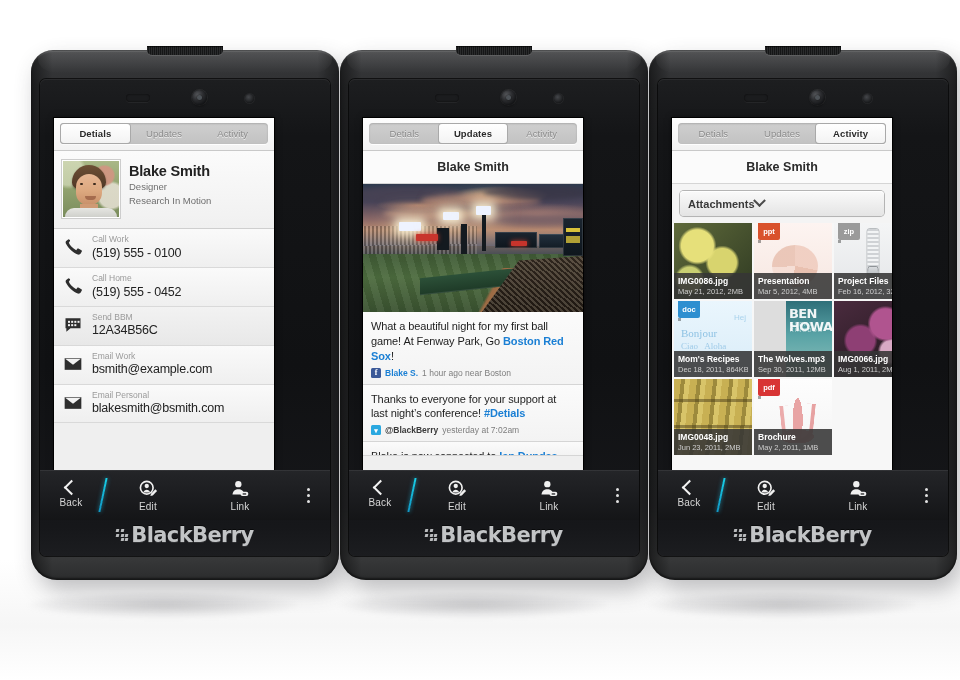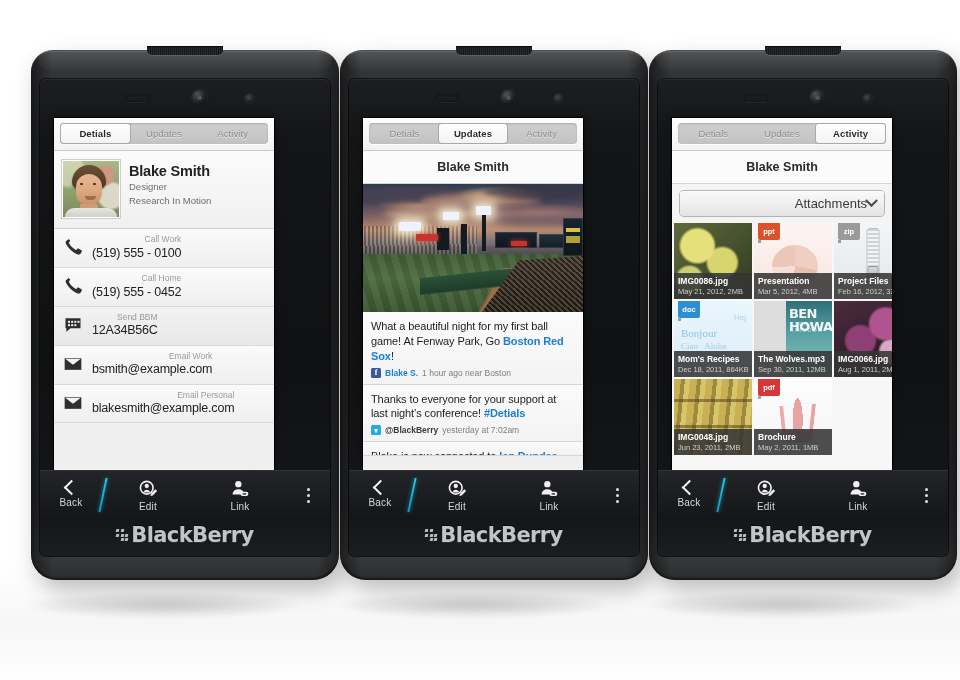--- a/index.html
+++ b/index.html
@@ -194,21 +194,21 @@
   .c-sub  { font-size:9.5px; color:#6e6e6e; line-height:1.42; }
 
   .row {
     display:flex; align-items:center; gap:8px;
     padding:5px 8px 6px; min-height:38px;
     border-bottom:1px solid #d9d9d9;
     background:linear-gradient(to bottom,#fafafa,#efefef);
   }
   .row.alt { background:linear-gradient(to bottom,#f2f2f2,#e8e8e8); }
   .row-ico { flex:0 0 22px; height:22px; display:flex; align-items:center; justify-content:center; color:#2e2e2e; }
-  .row-txt { min-width:0;text-align:right; }
+  .row-txt { min-width:0; }
   .row-label { font-size:8.5px; color:#9a9a9a; line-height:1.25; }
   .row-value { font-size:12.5px; color:#222; line-height:1.3; letter-spacing:-0.2px; }
 
   
   .photo {
     position:relative; width:100%; height:128px; overflow:hidden;
     background:linear-gradient(to bottom,#4a5668 0%,#6d6374 22%,#9a7a6a 38%,#4a4e55 55%,#2b3a2e 70%,#1e2a22 100%);
   }
   .sky {
     position:absolute; left:0; right:0; top:0; height:62px;
@@ -271,24 +271,24 @@
   }
   .src-badge.fb { background:#3b5998; }
   .src-badge.tw { background:#2aa8e0; font-family:"Liberation Sans",sans-serif; font-size:7px; }
   .post-author { color:#1a7fd4; font-weight:bold; }
   .post-clip { overflow:hidden; max-height:14px; }
 
   
   .filter-wrap { padding:7px 8px; background:#f4f4f4; }
   .filter {
     height:25px; border-radius:4px; display:flex; align-items:center;
-    padding:0 8px; justify-content:flex-end;
+    padding:0 8px; justify-content:flex-start;
     background:linear-gradient(to bottom,#fafafa,#e4e4e4);
     box-shadow:0 0 0 1px #b4b4b4, 0 1px 0 rgba(255,255,255,0.85) inset, 0 1px 1px rgba(0,0,0,0.10);
-    font-size:13px; color:#3a3a3a;
+    font-size:11px; color:#3a3a3a;font-weight:bold;
   }
   .chev { width:9px; height:9px; border-right:2px solid #4a4a4a; border-bottom:2px solid #4a4a4a;
           transform:rotate(45deg) translate(-2px,-2px); }
 
   .grid { display:grid; grid-template-columns:repeat(3,78px); gap:2px; padding:0 0 0 2px; }
   .tile { position:relative; width:78px; height:76px; overflow:hidden; background:#ddd; }
   .tile-art { position:absolute; inset:0; }
   .tile-cap {
     position:absolute; left:0; right:0; bottom:0;
     padding:3px 4px 3px; background:rgba(54,54,54,0.88); color:#fff;
@@ -489,21 +489,21 @@
 
           <div class="row">
             <span class="row-ico">
               <svg class="ico" viewBox="0 0 24 24">
                   <path fill="currentColor" d="M2 5h20v14H2z"></path>
                   <path fill="#f2f2f2" d="M2.6 5.8 12 13l9.4-7.2H2.6Z"></path>
                 </svg>
             </span>
             <div class="row-txt">
               <div class="row-label">Email Personal</div>
-              <div class="row-value">blakesmith@example.com</div>
+              <div class="row-value">blakesmith@bsmith.com</div>
             </div>
           </div>
         </div>
       </div>
     </div>
 
     <div class="actionbar">
       <div class="divider"></div>
       <div class="act back">
         <span class="chev-back"></span>

